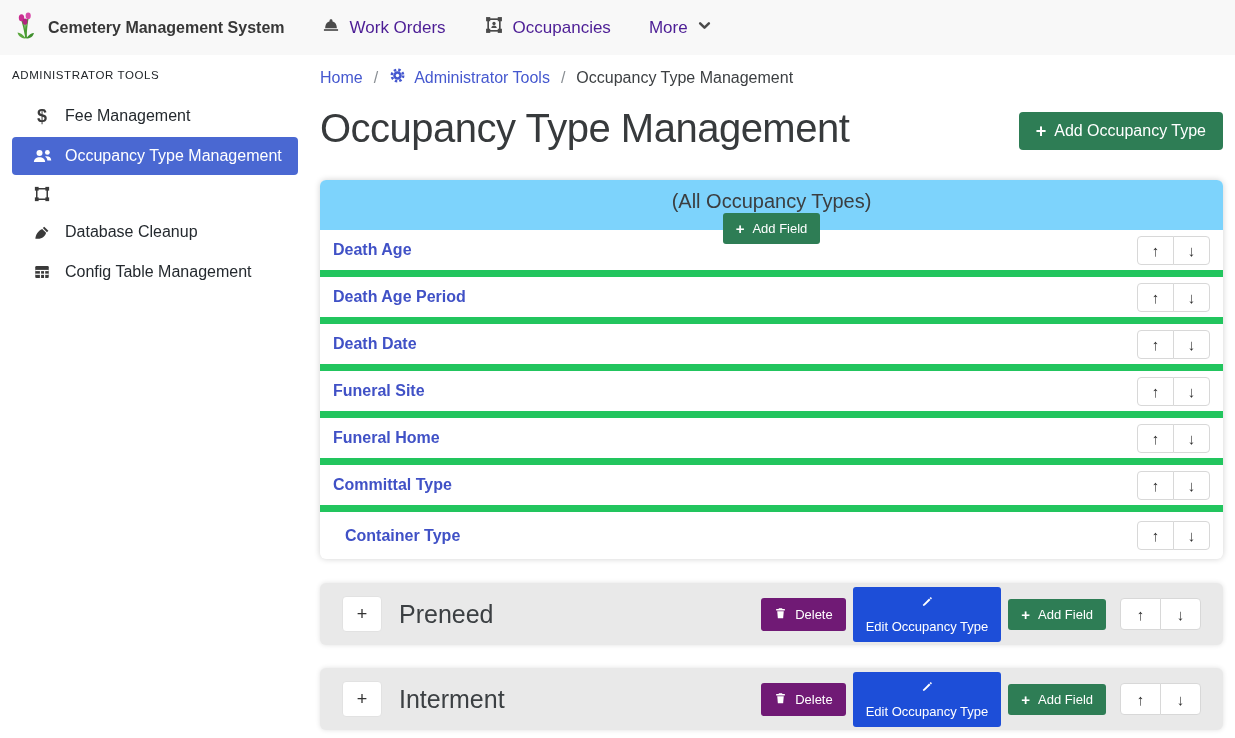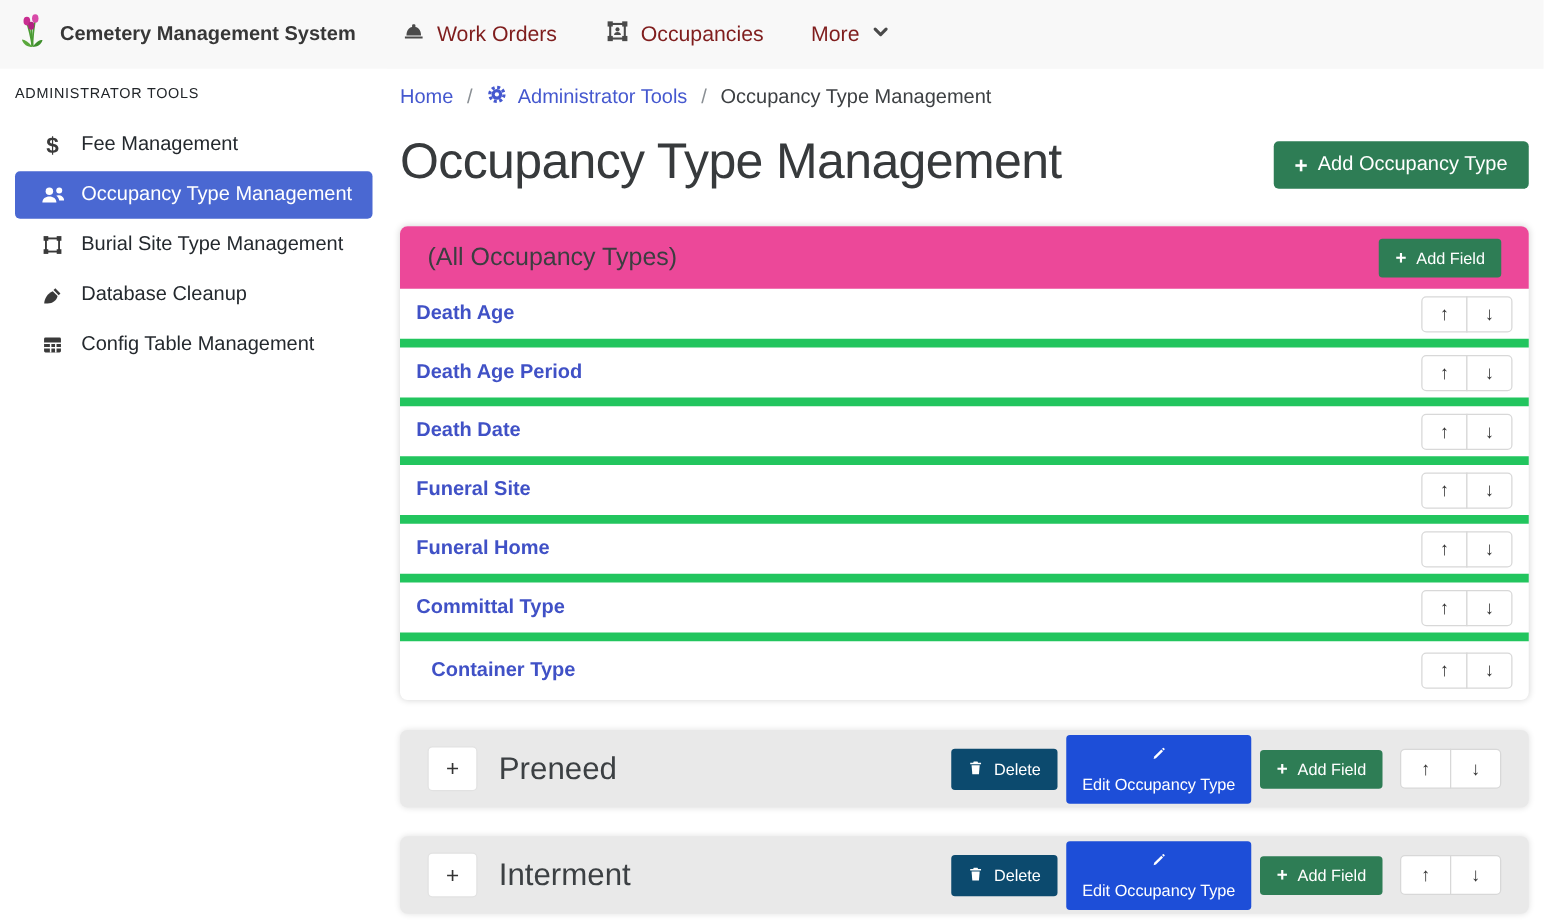--- a/index.html
+++ b/index.html
@@ -11,21 +11,21 @@
   }
   
   .navbar {
     height:55px; background:#f8f8f8;
     display:flex; align-items:center; padding:0 14px;
   }
   .brand { display:flex; align-items:center; gap:10px; margin-right:36px; cursor:pointer; }
   .brand-title { font-weight:bold; font-size:16px; color:#373737; }
   .nav-item {
     display:flex; align-items:center; gap:9px;
-    font-size:17px; color:#7f1d1d; margin-right:38px; cursor:pointer;
+    font-size:17px; color:#4c1d95; margin-right:38px; cursor:pointer;
   }
   .nav-item svg { flex:0 0 auto; }
   .nav-spacer { flex:1; }
   .nav-logout { margin-right:2px; }
   
   .sidebar {
     position:absolute; left:0; top:55px; width:310px; bottom:0;
     background:#fff; padding-top:6px;
   }
   .side-heading {
@@ -47,44 +47,44 @@
   .breadcrumb { display:flex; align-items:center; font-size:16px; margin:12px 0 16px 0; }
   .crumb-link { color:#4558cf; text-decoration:none; display:flex; align-items:center; gap:8px; cursor:pointer;text-align:right; }
   .crumb-sep { color:#8a8f94; margin:0 11px; }
   .crumb-current { color:#3d4043; }
   .title-row { display:flex; justify-content:space-between; align-items:flex-start; margin-bottom:28px; }
   h1.page-title { margin:0; font-size:40px; font-weight:500; color:#373a3c; letter-spacing:-0.5px; line-height:1.2; }
   
   .btn { border:none; display:inline-flex; align-items:center; justify-content:center; gap:8px; color:#fff; cursor:pointer; font-family:inherit; }
   .btn-green { background:#2e7d55; }
   .btn-teal  { background:#1d4ed8;flex-direction:column; }
-  .btn-red   { background:#0c4a6e; }
+  .btn-red   { background:#701a75; }
   .btn-lg { font-size:16px; padding:10px 17px; border-radius:4px; margin-top:8px; }
   .btn-sm { font-size:13px; padding:8px 13px; border-radius:3px; }
   .plus-glyph { font-weight:bold; line-height:1; }
   .btn-lg .plus-glyph { font-size:18px; }
   .btn-sm .plus-glyph { font-size:15px; }
   .arrow-group { display:inline-flex; }
   .arrow-btn {
     width:37px; height:29px; background:#fff; border:1px solid #d8d8d8;
     color:#333; font-size:15px; display:flex; align-items:center; justify-content:center;
     cursor:pointer; padding:0; font-family:inherit;
   }
   .arrow-btn.first { border-radius:4px 0 0 4px; }
   .arrow-btn.last  { border-radius:0 4px 4px 0; margin-left:-1px; }
   .arrow-btn.lg { width:41px; height:32px; }
   
   .card {
     background:#fff; border-radius:6px; margin-bottom:24px;
     box-shadow:0 0 6px rgba(0,0,0,.18);
   }
   .card-header {
-    background:#ec4899; border-radius:6px 6px 0 0;
-    display:flex; justify-content:space-between; align-items:center;
-    padding:10px 22px; height:50px;
+    background:#7dd3fc; border-radius:6px 6px 0 0;
+    display:flex; justify-content:flex-start; align-items:center;
+    padding:10px 22px; height:50px;flex-direction:column;
   }
   .card-title { font-size:20px; color:#3b3e40; }
   .field-row {
     display:flex; justify-content:space-between; align-items:center;
     padding:8px 13px; border-bottom:7px solid #22c55e; height:47px;
   }
   .field-row.last { border-bottom:none;margin-left:12px; }
   .field-link { font-weight:bold; color:#4051c6; font-size:16px; text-decoration:none; cursor:pointer; }
   
   .section-bar {
@@ -181,21 +181,20 @@
   <div class="side-item">
     <span class="side-icon">
       <svg width="18" height="18" viewBox="0 0 24 24">
         <rect x="5" y="5" width="14" height="14" fill="none" stroke="#3a3a3a" stroke-width="2"></rect>
         <rect x="2.5" y="2.5" width="5" height="5" fill="#3a3a3a"></rect>
         <rect x="16.5" y="2.5" width="5" height="5" fill="#3a3a3a"></rect>
         <rect x="2.5" y="16.5" width="5" height="5" fill="#3a3a3a"></rect>
         <rect x="16.5" y="16.5" width="5" height="5" fill="#3a3a3a"></rect>
       </svg>
     </span>
-    <span>Burial Site Type Management</span>
   </div>
 
   <div class="side-item">
     <span class="side-icon">
       <svg width="19" height="19" viewBox="0 0 24 24" fill="#3a3a3a">
         <path d="M14.2,4.6 l5.2,5.2 -1.8,1.8 -5.2-5.2 z"></path>
         <path d="M11.6,7.5 l4.9,4.9 c-.8,4.2-4.8,7.6-10.2,7.6 H3 c0-5 3.3-10.2 8.6-12.5 z"></path>
       </svg>
     </span>
     <span>Database Cleanup</span>

